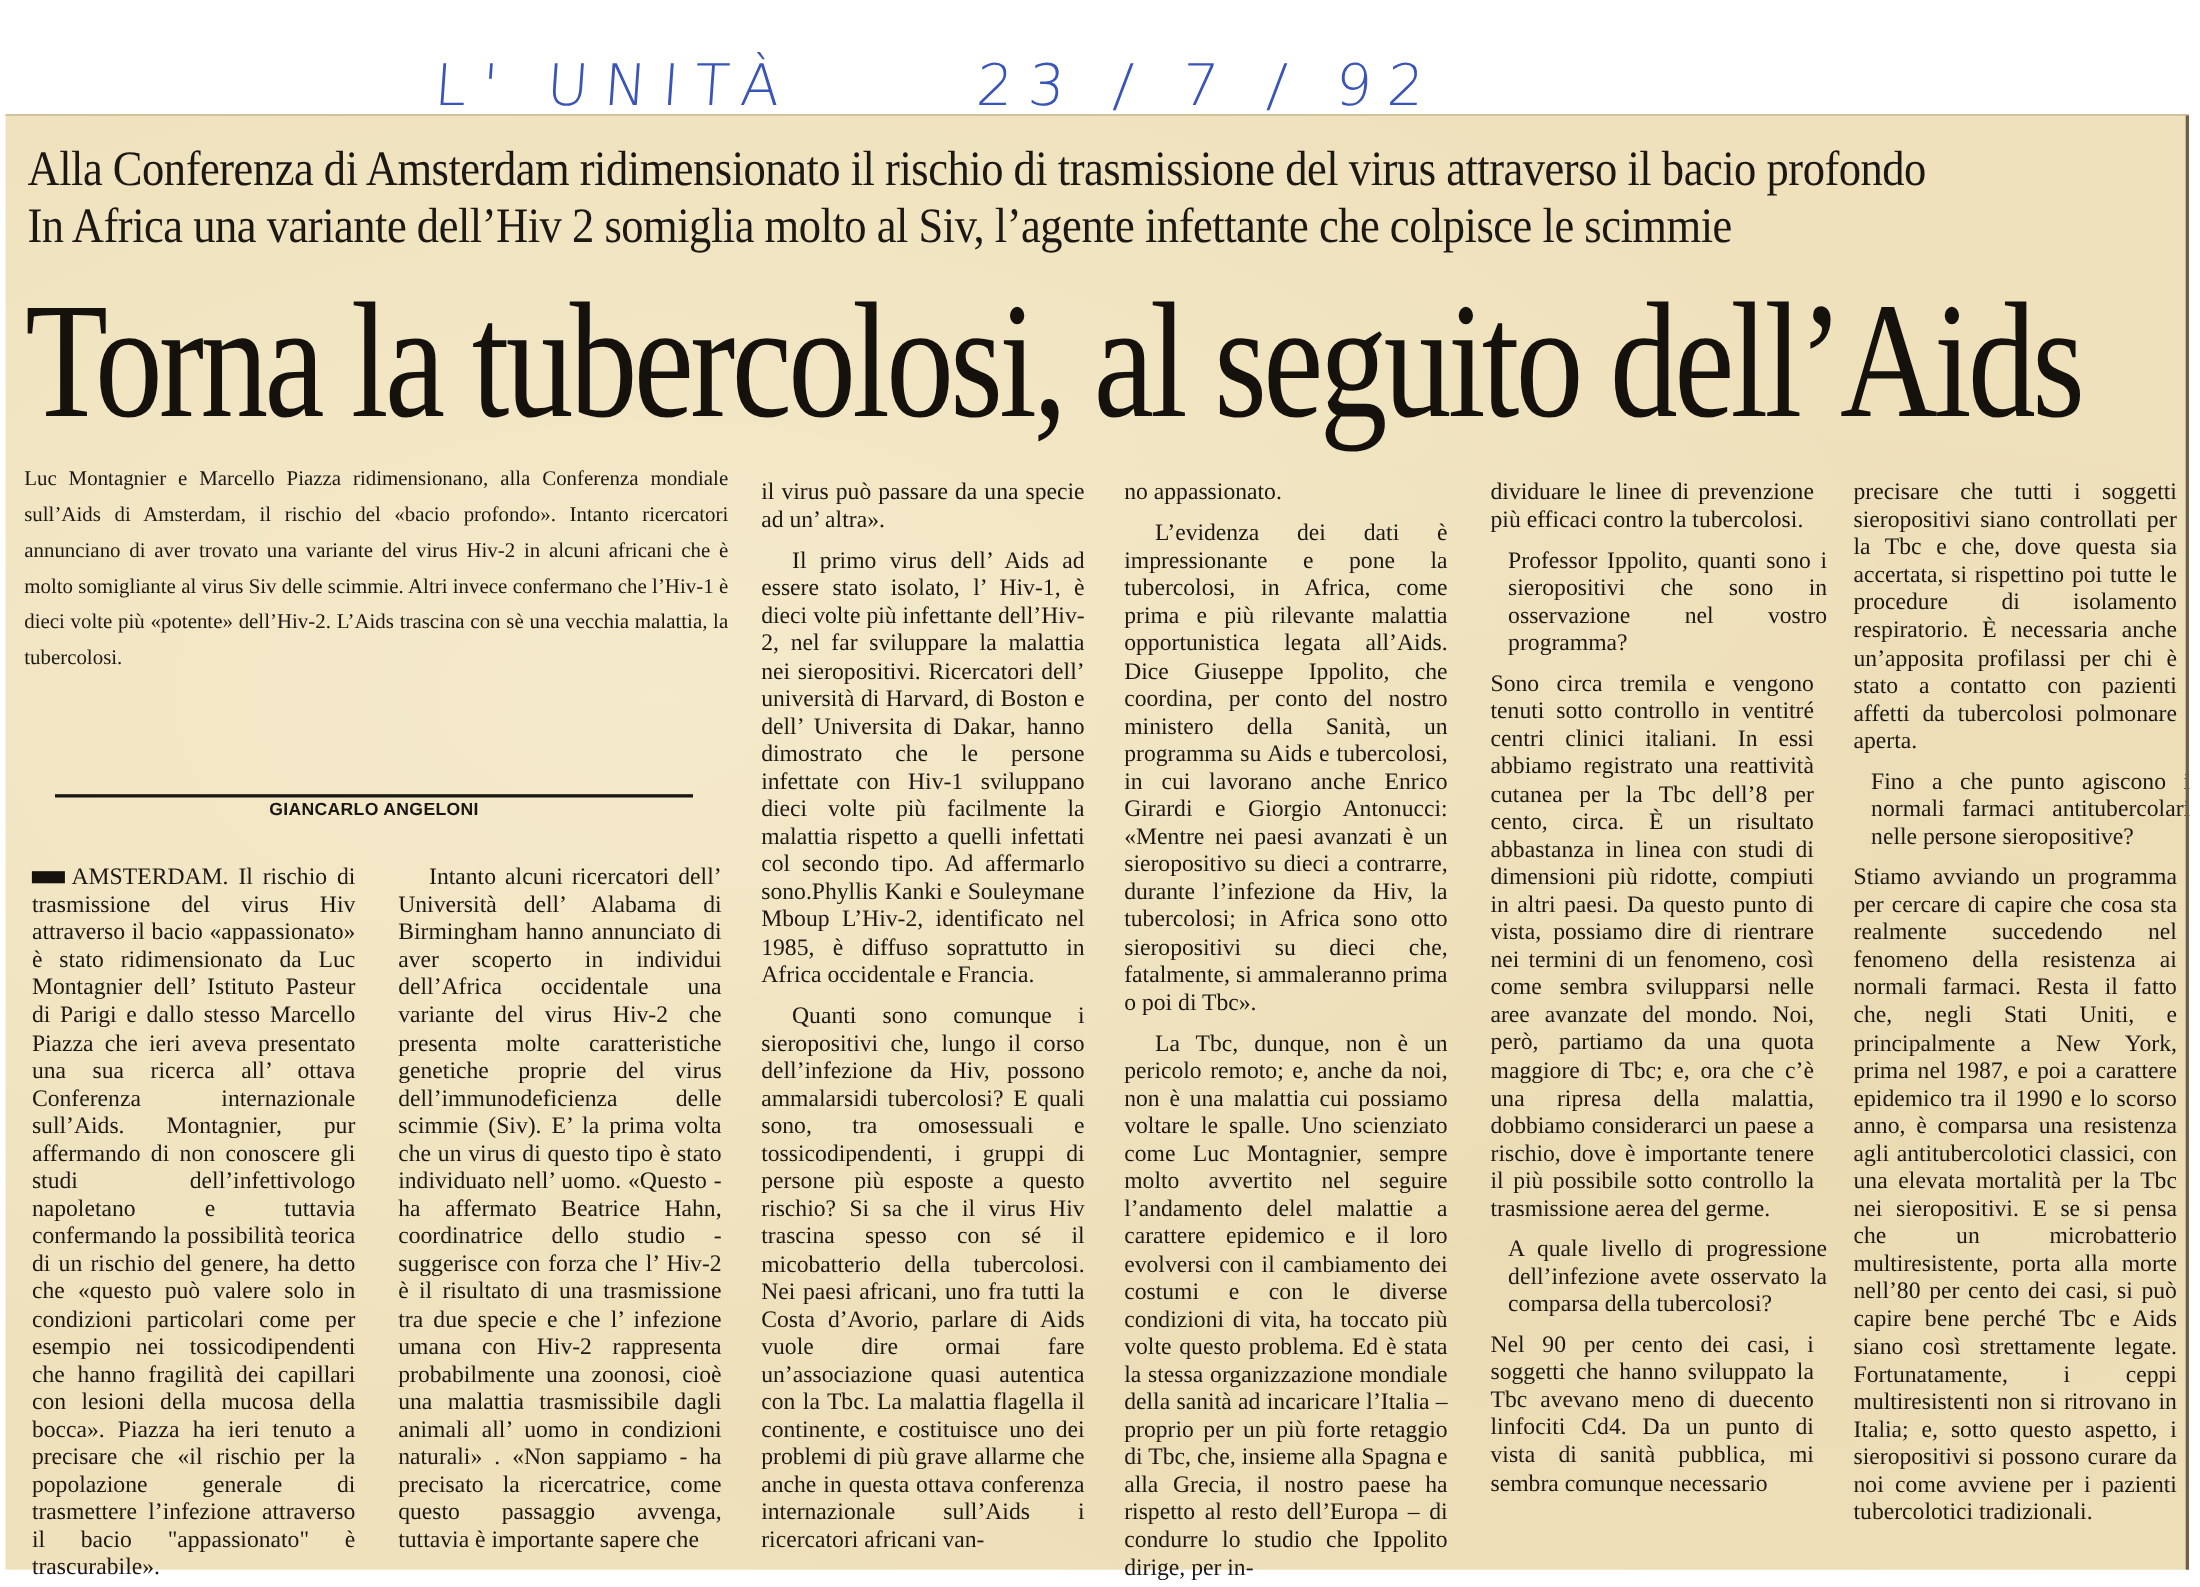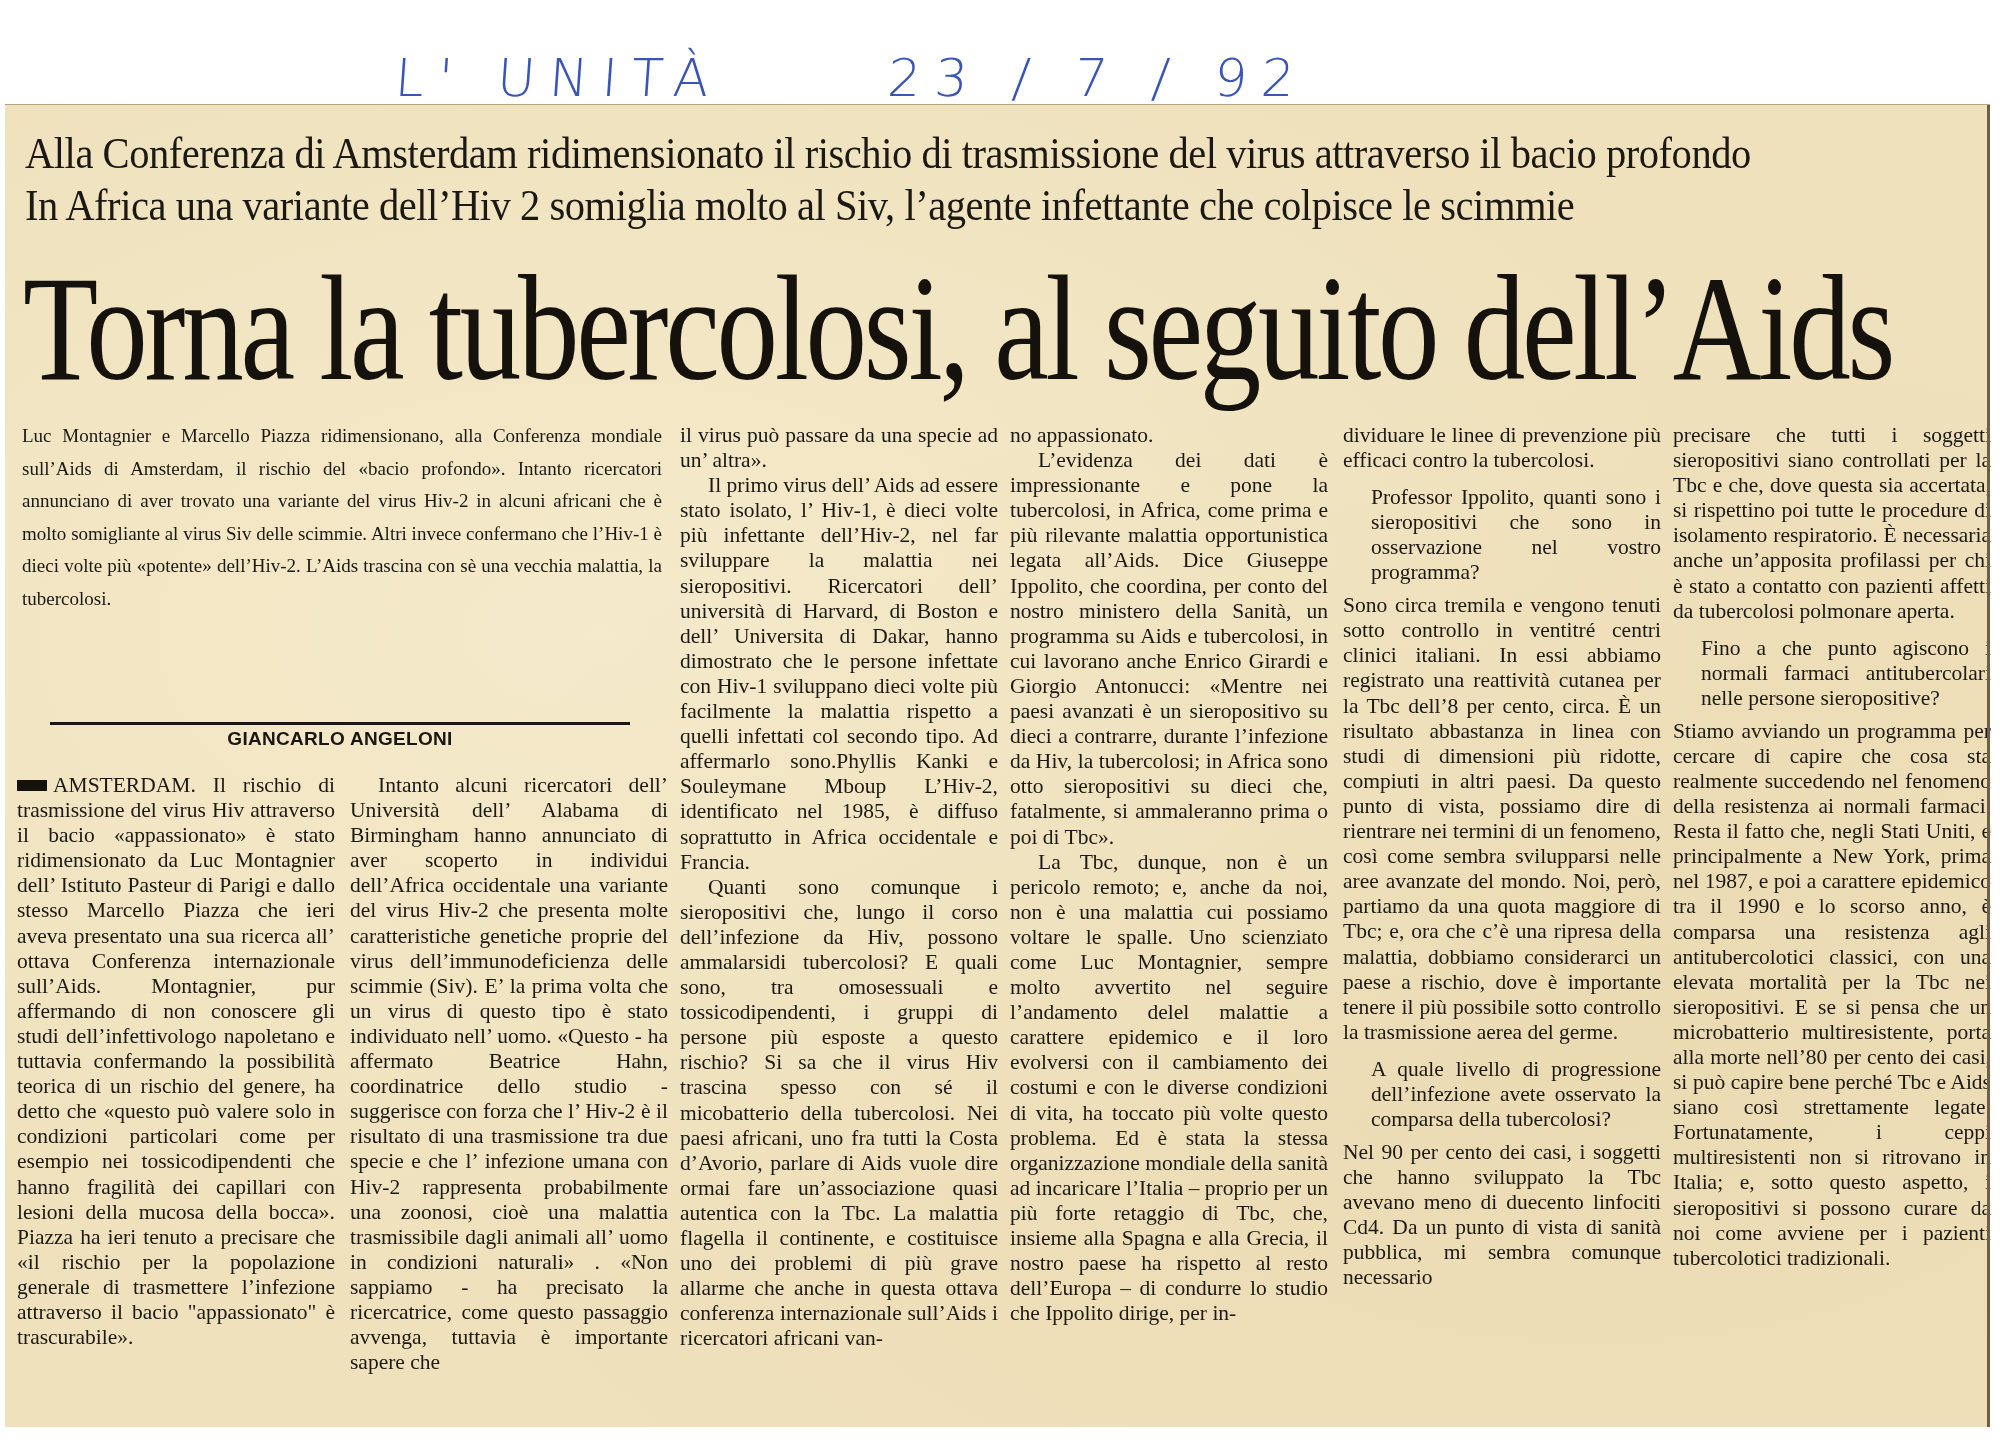--- a/index.html
+++ b/index.html
@@ -36,28 +36,28 @@
     }
     .lead {
       position: absolute; left: 17px; top: 315px; width: 640px; font-size: 19px; line-height: 32.5px;
       text-align: justify; color: #1c1813;
     }
     .byline-rule {
       position: absolute; left: 45px; top: 617px; width: 580px; height: 3px; background: #1a1612;
     }
     .byline {
       position: absolute; left: 45px; top: 623px; width: 580px; text-align: center;
-      font-family: "Liberation Sans", "DejaVu Sans", sans-serif; font-weight: bold; font-size: 19px;
+      font-family: "Liberation Sans", "DejaVu Sans", sans-serif; font-weight: bold; font-size: 16px;
       letter-spacing: 0.3px; color: #1a1612;
     }
     .col {
       position: absolute; width: 318px; font-size: 21.5px; line-height: 25.1px; text-align: justify;
       color: #1c1813; hyphens: manual;
     }
-    .col p { margin: 0; text-indent: 0; }
+    .col p { margin: 12px; text-indent: 0; }
     .col p.ind { text-indent: 28px; }
     .col p.q {
       font-weight: normal; margin: 12px 0 8px 28px; line-height: 25px;
     }
     .dateline-mark {
       display: inline-block; width: 30px; height: 11px; background: #15120e; margin-right: 6px;
       vertical-align: middle; position: relative; top: -2px;
     }
     .c1 { left: 12px; top: 668px; }
     .c2 { left: 345px; top: 668px; }

